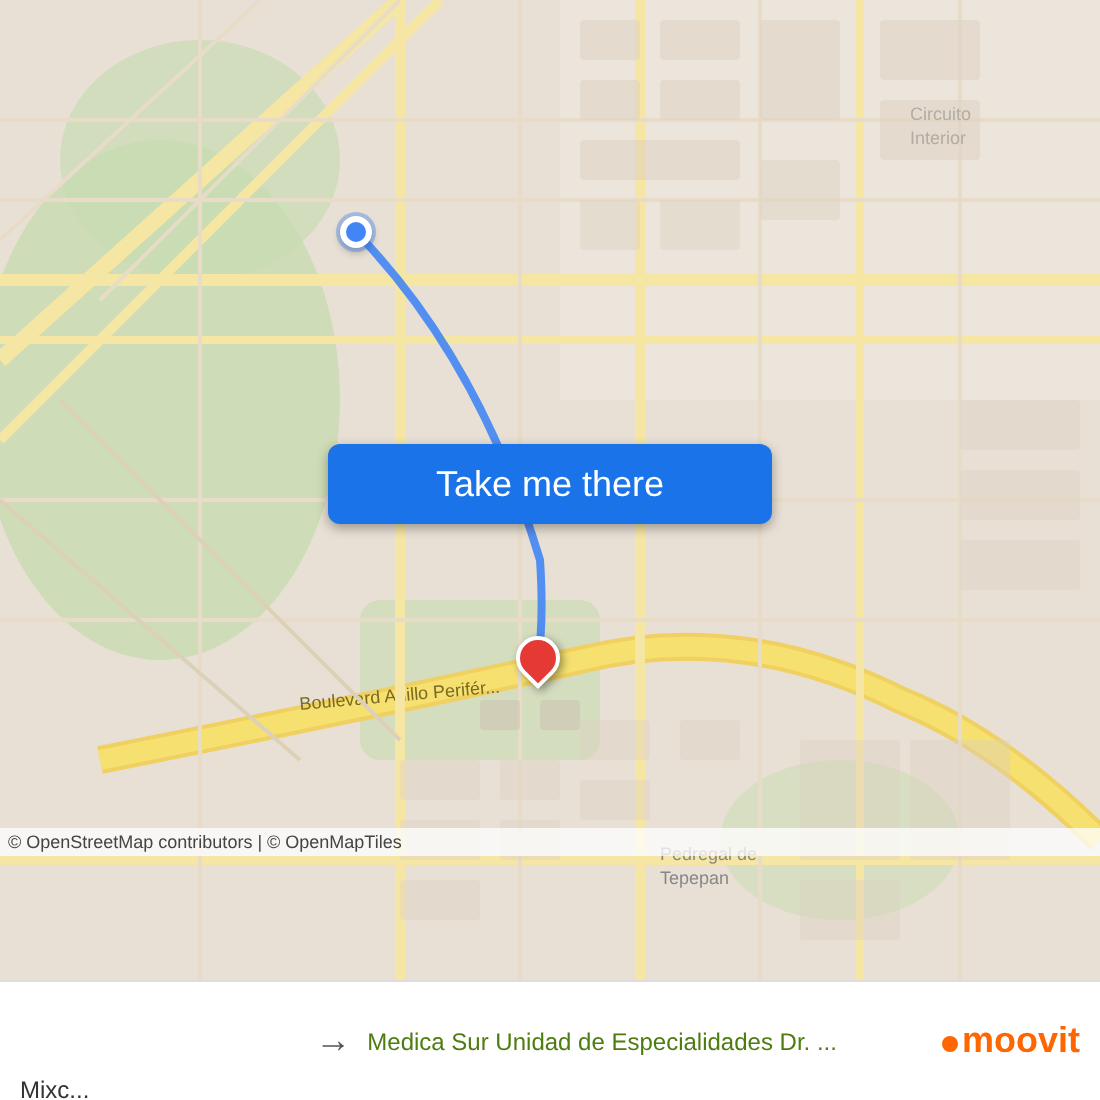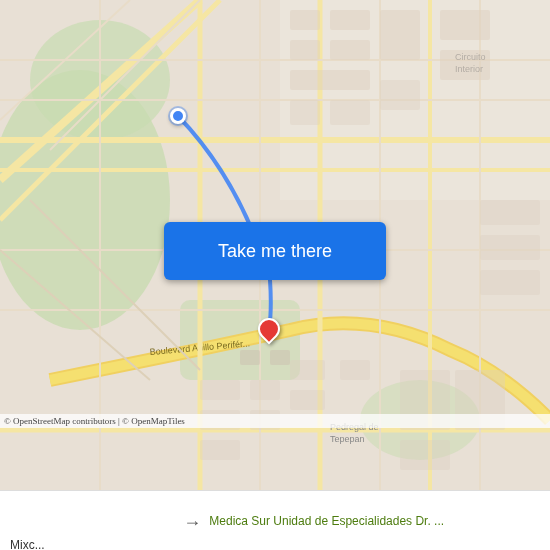--- a/index.html
+++ b/index.html
@@ -27,21 +27,21 @@
       position: absolute;
       top: 0; left: 0;
     }
 
     
     #take-me-there-btn {
       position: absolute;
       top: 222px;
       left: 164px;
       width: 222px;
-      height: 58px;
+      height: 40px;
       background-color: #1a73e8;
       color: white;
       border: none;
       border-radius: 6px;
       font-size: 18px;
       font-weight: 500;
       cursor: pointer;
       display: flex;
       align-items: center;
       justify-content: center;
@@ -119,21 +119,20 @@
     #attribution {
       position: absolute;
       bottom: 62px;
       left: 0;
       width: 100%;
       background: rgba(255,255,255,0.75);
       font-size: 9px;
       color: #444;
       padding: 2px 4px;
       z-index: 5;
-      font-family: Liberation Serif, serif;
     }
 
     
     #blue-dot {
       position: absolute;
       top: 108px;
       left: 170px;
       width: 16px;
       height: 16px;
       background: #4285f4;
@@ -270,13 +269,17 @@
     <span>© OpenStreetMap contributors | © OpenMapTiles</span>
   </div>
 </div>
 
 <div id="bottom-bar">
   <div id="bottom-bar-left">
     <span id="bottom-bar-origin">Mixc...</span>
   </div>
   <div id="bottom-bar-arrow">→</div>
   <div id="bottom-bar-destination">Medica Sur Unidad de Especialidades Dr. ...</div>
+  <div id="moovit-logo">
+    <div id="moovit-logo-dot"></div>
+    <span id="moovit-logo-text">moovit</span>
+  </div>
 </div>
 
 </body></html>

